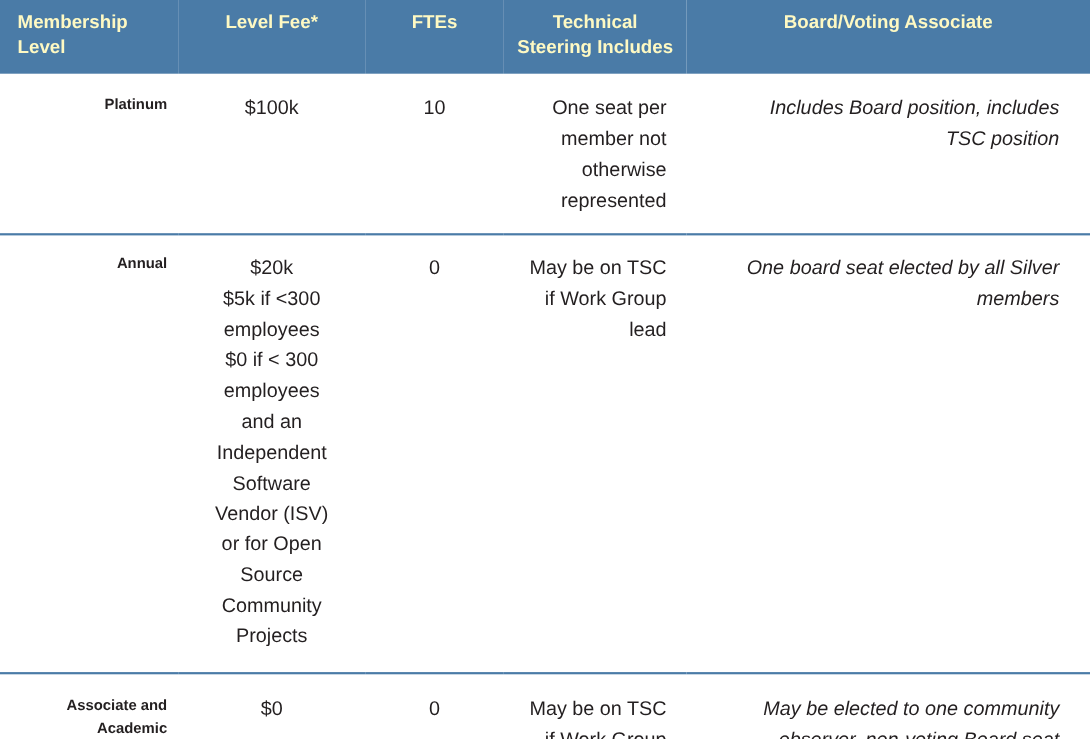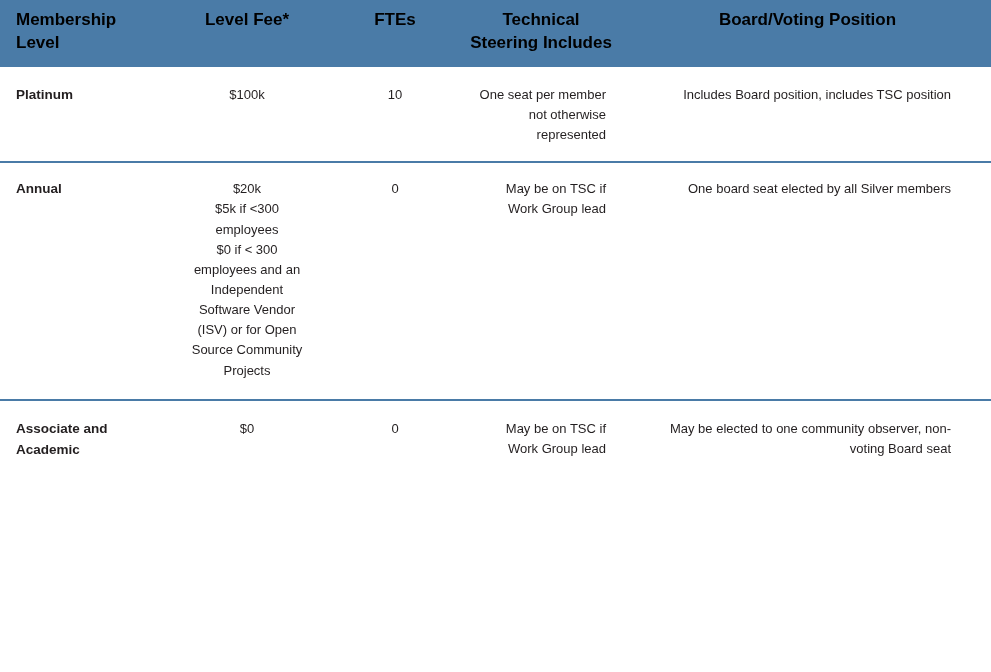--- a/index.html
+++ b/index.html
@@ -18,66 +18,66 @@
     width: 991px;
     box-sizing: border-box;
   }
   table.membership {
     border-collapse: collapse;
     width: 991px;
     table-layout: fixed;
   }
   thead th {
     background: #4a7ba7;
-    color: #000000;
+    color: #fef9c3;
     font-size: 17px;
     font-weight: bold;
     line-height: 1.35;
     padding: 9px 10px 12px 10px;
     vertical-align: top;
     text-align: center;
   }
   thead th.col-level {
     text-align: left;
     padding-left: 16px;
   }
   
   col.c-level  { width: 162px; }
   col.c-fee    { width: 170px; }
   col.c-ftes   { width: 126px; }
   col.c-tsc    { width: 166px; }
   col.c-board  { width: 367px; }
 
   tbody td {
-    font-size: 13px;
+    font-size: 18px;
     line-height: 1.55;
     vertical-align: top;
     padding: 16px 10px 16px 10px;
     text-align: center;
     border-bottom: 2px solid #4a7ba7;
   }
   tbody td.level {
-    text-align: left;
+    text-align: right;
     font-weight: bold;
     padding-left: 16px;
     font-size: 13.5px;
     margin-top: 38px;
   }
   tbody tr:last-child td {
     border-bottom: none;
   }
   tbody td.fee .fee-lines span {
     display: block;
   }
   td.tsc, td.board {
     padding-left: 14px;
     padding-right: 14px;
     text-align: right;
   }
-  td.board { padding-left: 40px; padding-right: 40px; }
+  td.board { padding-left: 40px; padding-right: 28px; font-style: italic; }
   td.tsc { padding-left: 18px; padding-right: 18px; }
   td.fee { padding-left: 26px; padding-right: 26px; }
   .row-platinum td { padding-top: 18px; padding-bottom: 16px; }
   .row-silver td { padding-bottom: 18px; }
   .row-assoc td { padding-top: 18px; }
 </style>
 </head>
 <body>
 
 <div class="table-wrap">
@@ -88,21 +88,21 @@
       <col class="c-ftes">
       <col class="c-tsc">
       <col class="c-board">
     </colgroup>
     <thead>
       <tr>
         <th class="col-level">Membership Level</th>
         <th>Level Fee*</th>
         <th>FTEs</th>
         <th>Technical Steering Includes</th>
-        <th>Board/Voting Position</th>
+        <th>Board/Voting Associate</th>
       </tr>
     </thead>
     <tbody>
       <tr class="row-platinum">
         <td class="level">Platinum</td>
         <td class="fee">
           <div class="fee-lines">
             <span>$100k</span>
           </div>
         </td>

